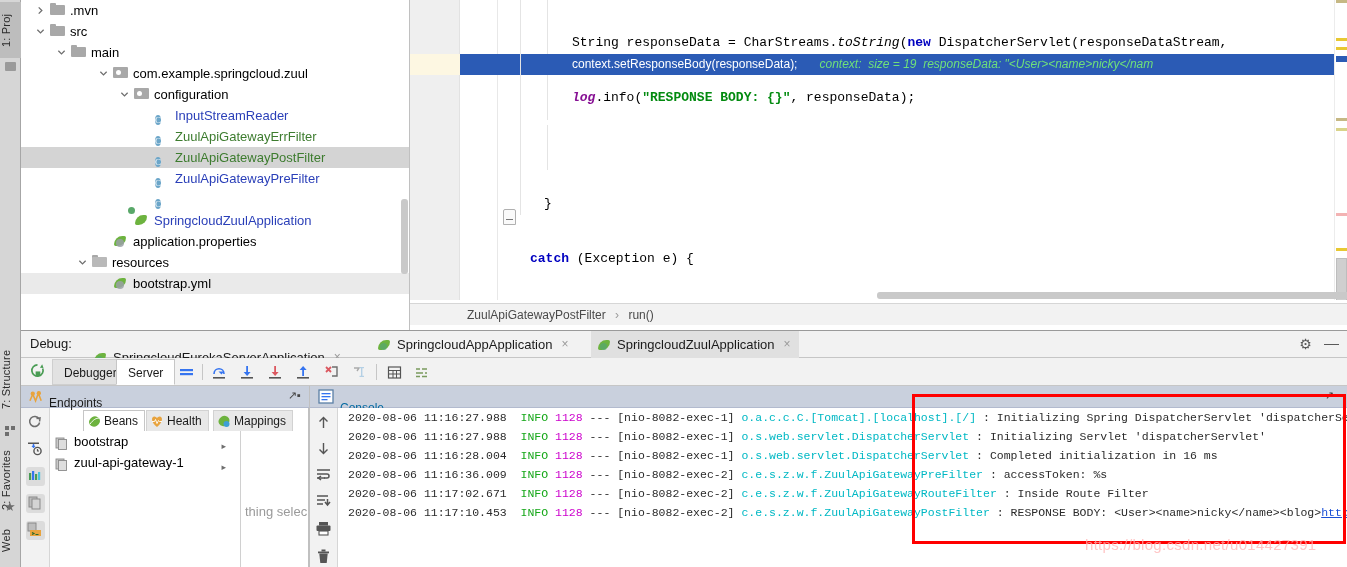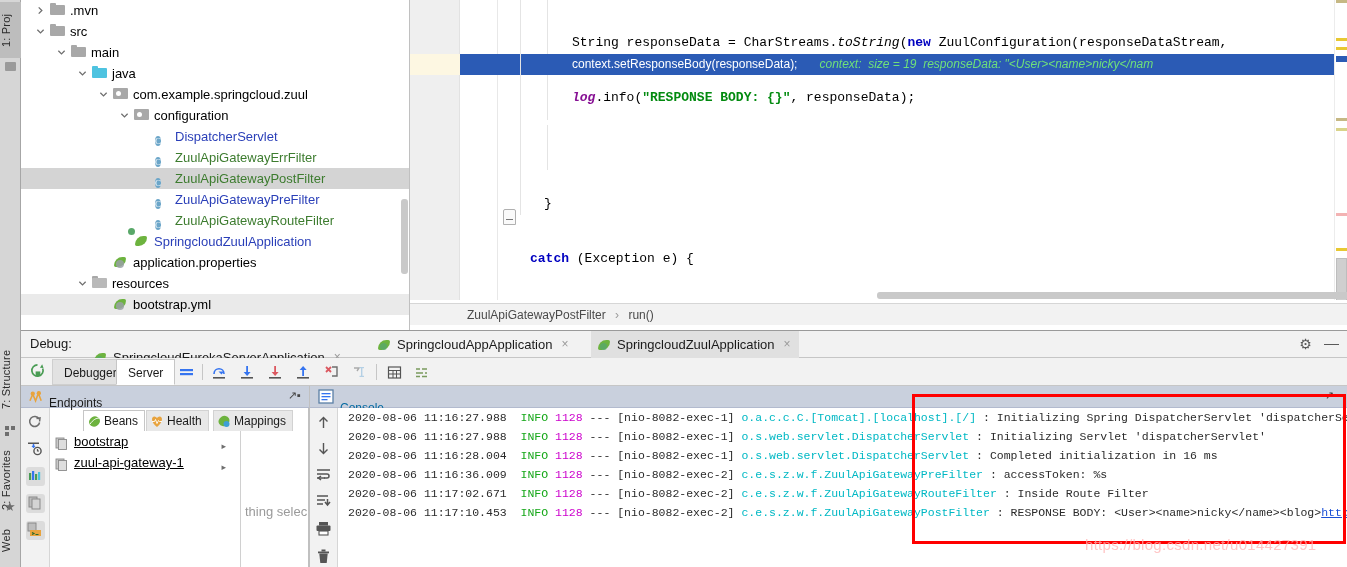--- a/index.html
+++ b/index.html
@@ -255,21 +255,21 @@
   }
   .etab {
     position:absolute; top:2px; height:21px; line-height:21px;
     font-size:12px; padding:0 6px 0 20px; color:#1a1a1a; cursor:default;
   }
   .etab.on { background:#fff; border:1px solid #c6c6c6; border-bottom:none; }
   .etab.offt { background:#e8e8e8; border:1px solid #d2d2d2; border-bottom:none;text-align:right; }
   .etree { position:absolute; left:29px; top:45px; width:190px; height:137px; background:#fff; }
   .erow {
     position:relative; height:21px; line-height:21px; font-size:13px;
-    padding-left:24px; color:#000; cursor:default;text-decoration:underline;
+    padding-left:24px; color:#000; cursor:default;
   }
   .erow .arrow { position:absolute; right:14px; top:5px; color:#6e6e6e; font-size:9px; }
   .bean-ico {
     position:absolute; left:5px; top:4px; width:13px; height:13px;
   }
   .evert { position:absolute; left:219px; top:45px; width:1px; height:137px; background:#d0d0d0; }
   .enothing {
     position:absolute; left:224px; top:118px; font-size:13px; color:#9a9a9a;
     white-space:nowrap; overflow:hidden; width:64px;
   }
@@ -358,65 +358,55 @@
         <div class="trow">
           <span class="chev" style="left:36px">
             <svg width="9" height="9" viewBox="0 0 10 10">
               <path d="M1.5 3 L5 6.5 L8.5 3" stroke="#6e6e6e" stroke-width="1.4" fill="none"></path>
             </svg>
           </span>
           <span class="ico" style="left:50px"><span class="fld"></span></span>
           <span class="tlabel " style="left:70px">main</span>
         </div>
         <div class="trow">
-          <span class="chev" style="left:57px">
-            <svg width="9" height="9" viewBox="0 0 10 10">
-              <path d="M1.5 3 L5 6.5 L8.5 3" stroke="#6e6e6e" stroke-width="1.4" fill="none"></path>
-            </svg>
-          </span>
-          <span class="ico" style="left:71px"><span class="fld blue"></span></span>
-          <span class="tlabel " style="left:91px">java</span>
-        </div>
-        <div class="trow">
           <span class="chev" style="left:78px">
             <svg width="9" height="9" viewBox="0 0 10 10">
               <path d="M1.5 3 L5 6.5 L8.5 3" stroke="#6e6e6e" stroke-width="1.4" fill="none"></path>
             </svg>
           </span>
           <span class="ico" style="left:92px"><span class="pkg"></span></span>
           <span class="tlabel " style="left:112px">com.example.springcloud.zuul</span>
         </div>
         <div class="trow">
           <span class="chev" style="left:99px">
             <svg width="9" height="9" viewBox="0 0 10 10">
               <path d="M1.5 3 L5 6.5 L8.5 3" stroke="#6e6e6e" stroke-width="1.4" fill="none"></path>
             </svg>
           </span>
           <span class="ico" style="left:113px"><span class="pkg"></span></span>
           <span class="tlabel " style="left:133px">configuration</span>
         </div>
         <div class="trow">
           <span class="ico" style="left:134px"><span class="cls">C</span></span>
-          <span class="tlabel bluetext" style="left:154px">DispatcherServlet</span>
+          <span class="tlabel bluetext" style="left:154px">InputStreamReader</span>
         </div>
         <div class="trow">
           <span class="ico" style="left:134px"><span class="cls">C</span></span>
           <span class="tlabel green" style="left:154px">ZuulApiGatewayErrFilter</span>
         </div>
         <div class="trow sel">
           <span class="ico" style="left:134px"><span class="cls">C</span></span>
           <span class="tlabel green" style="left:154px">ZuulApiGatewayPostFilter</span>
         </div>
         <div class="trow">
           <span class="ico" style="left:134px"><span class="cls">C</span></span>
           <span class="tlabel bluetext" style="left:154px">ZuulApiGatewayPreFilter</span>
         </div>
         <div class="trow">
           <span class="ico" style="left:134px"><span class="cls">C</span></span>
-          <span class="tlabel green" style="left:154px">ZuulApiGatewayRouteFilter</span>
         </div>
         <div class="trow">
           <span class="ico" style="left:113px"><span class="leaf run"></span></span>
           <span class="tlabel bluetext" style="left:133px">SpringcloudZuulApplication</span>
         </div>
         <div class="trow">
           <span class="ico" style="left:92px"><span class="leaf leafapp"></span></span>
           <span class="tlabel " style="left:112px">application.properties</span>
         </div>
         <div class="trow">
@@ -443,21 +433,21 @@
     <div class="execline-num"></div>
     <div class="execline-gut"></div>
 
     <div class="indentline" style="left:137px; top:0px;  height:120px;"></div>
     <div class="indentline" style="left:110px; top:0px;  height:215px;"></div>
     <div class="indentline" style="left:137px; top:125px; height:45px;"></div>
 
     <div class="fold"></div>
 
     <div class="code">
-      <div class="cl" style="padding-left:42px;"><span>String responseData = CharStreams.</span><span style="font-style:italic">toString</span><span>(</span><span class="kw">new</span><span> ZuulConfiguration(responseDataStream,</span></div>
+      <div class="cl" style="padding-left:42px;"><span>String responseData = CharStreams.</span><span style="font-style:italic">toString</span><span>(</span><span class="kw">new</span><span> DispatcherServlet(responseDataStream,</span></div>
       <div class="cl" style="padding-left:42px;"><span class="fld-i">log</span><span>.info(</span><span class="str">"RESPONSE BODY: {}"</span><span>, responseData);</span></div>
       <div class="cl" style="height:21px;"></div>
       <div class="cl" style="padding-left:14px;">}</div>
       <div class="cl" style="padding-left:0px;"><span class="kw">catch</span><span> (Exception e) {</span></div>
       
       
       
       
       
     </div>

